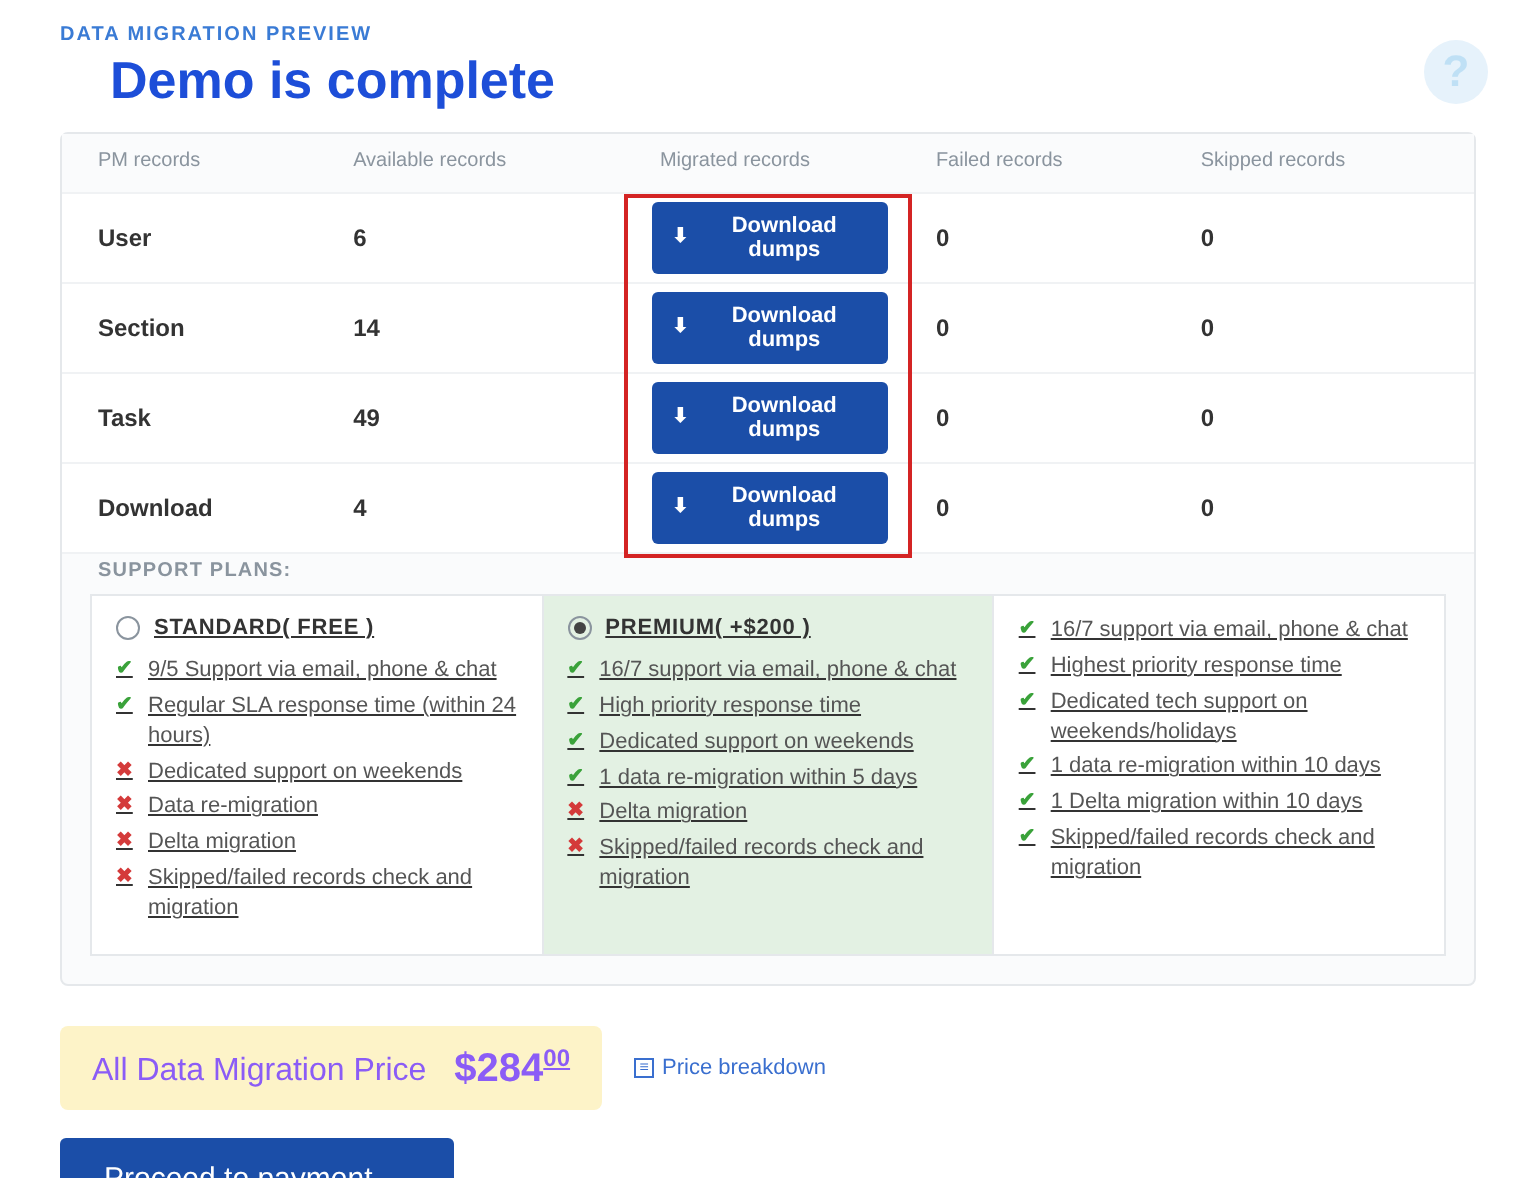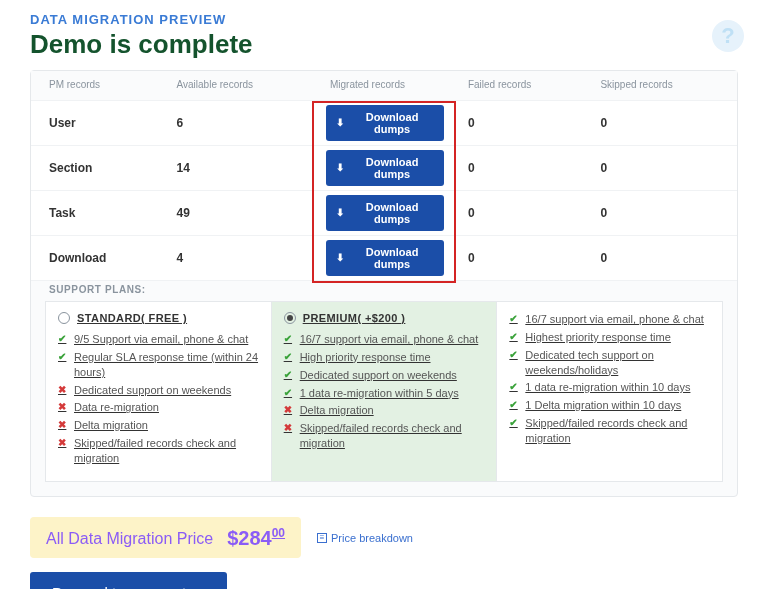--- a/index.html
+++ b/index.html
@@ -8,30 +8,31 @@
     background: #fff;
     width: 768px;
     height: 589px;
     overflow: hidden;
     color: #333;
     position: relative;
   }
   .page { padding: 12px 30px 0 30px; }
   .eyebrow {
     color: #3a7bd5;
-    font-size: 13px;
+    font-size: 10px;
     letter-spacing: 1px;
     font-weight: 600;
     margin-bottom: 2px;
   }
   .title {
-    color: #14532d;
+    color: #1d4ed8;
     font-size: 26px;
     font-weight: 600;
     margin-bottom: 10px;
+    margin-left: 25px;
   }
   .help-icon {
     position: absolute;
     top: 20px;
     right: 24px;
     width: 32px; height: 32px;
     border-radius: 50%;
     background: #e6f2fb;
     color: #bfe0f5;
     display: flex; align-items: center; justify-content: center;

